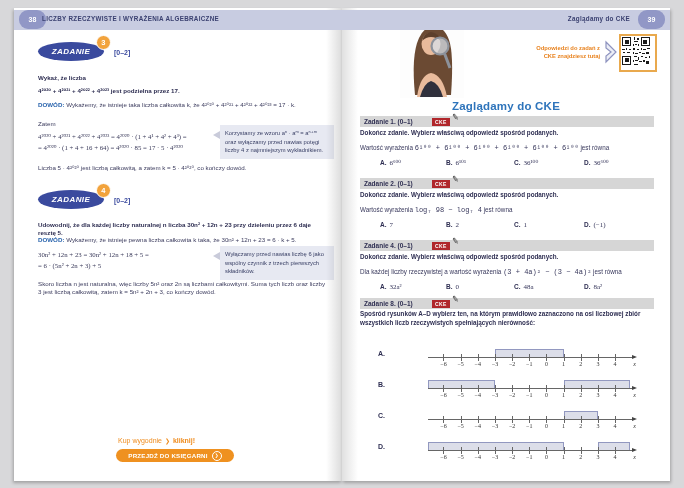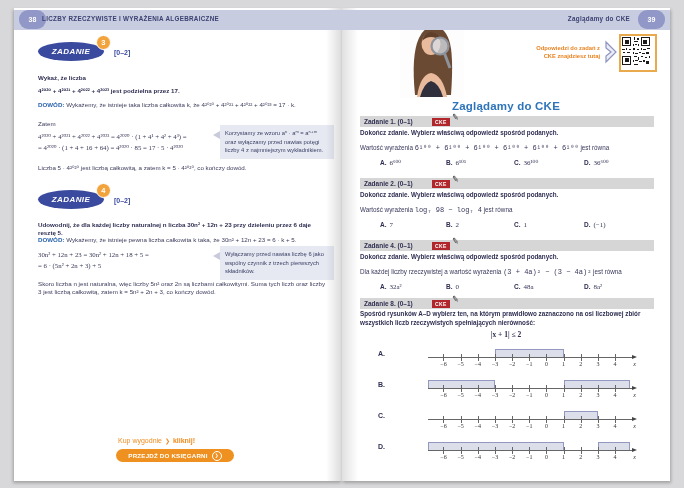--- a/index.html
+++ b/index.html
@@ -243,21 +243,20 @@
     <span class="ans c3"><span class="ltr">C.</span><span class="val">48a</span></span>
     <span class="ans c4"><span class="ltr">D.</span><span class="val">8a²</span></span>
   </div>
 
   <div class="tbar" style="top:290px;">
     <span class="tbar-title">Zadanie 8. (0–1)</span>
     <span class="cke">CKE</span>
     <span class="pencil">✎</span>
   </div>
   <div class="instr" style="top:302px;">Spośród rysunków A–D wybierz ten, na którym prawidłowo zaznaczono na osi liczbowej zbiór wszystkich liczb rzeczywistych spełniających nierówność:</div>
-  <div class="ineq">|x + 1| ≤ 2</div>
 
   <div class="nl-row" style="top:337px;">
     <span class="nl-label">A.</span>
     <div class="nline">
         <div class="nl-bar" style="left: 32.5%; width: 33.33%;"></div>
         <div class="nl-line"></div>
         <div class="nl-arrow"></div>
         <div class="nl-tick" style="left: 7.5%;"></div>
         <div class="nl-ticklabel" style="left: 7.5%;">−6</div>
         <div class="nl-tick" style="left: 15.83%;"></div>

